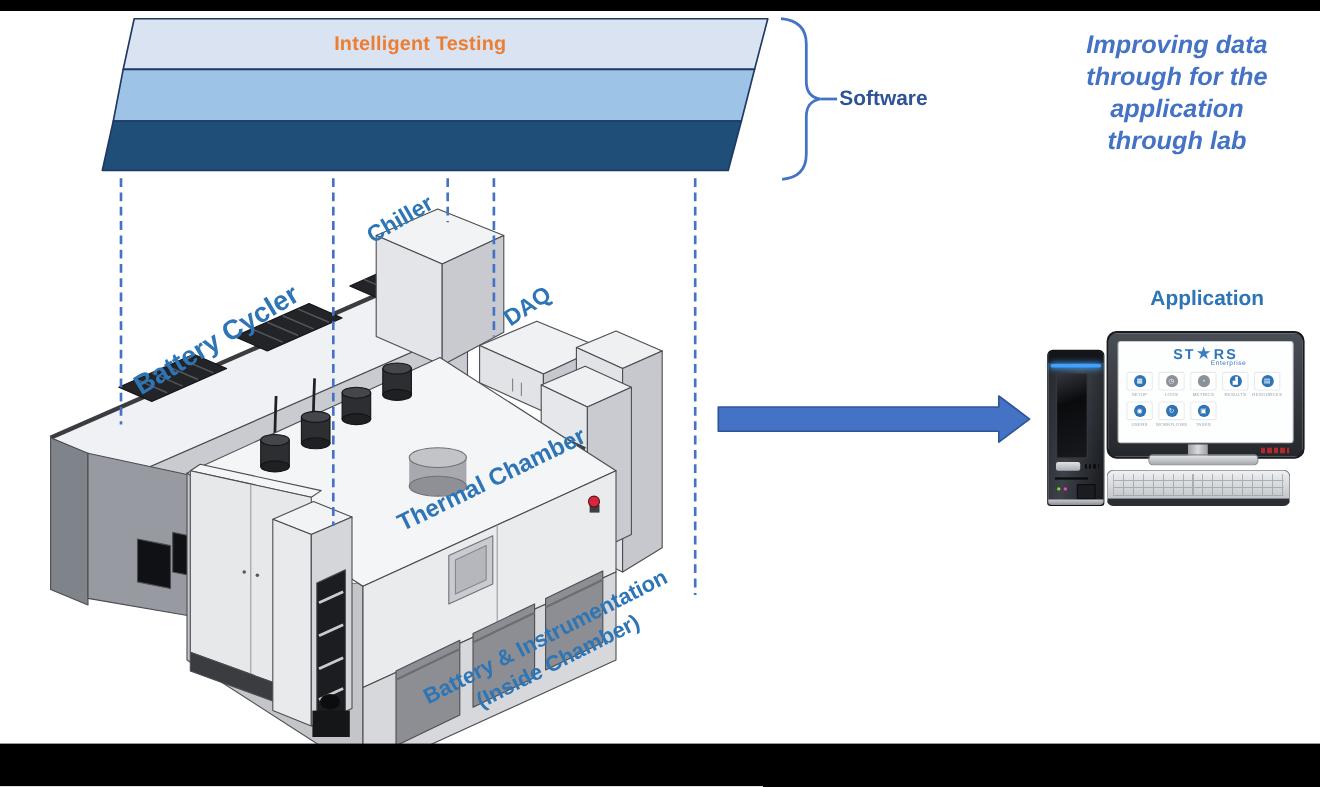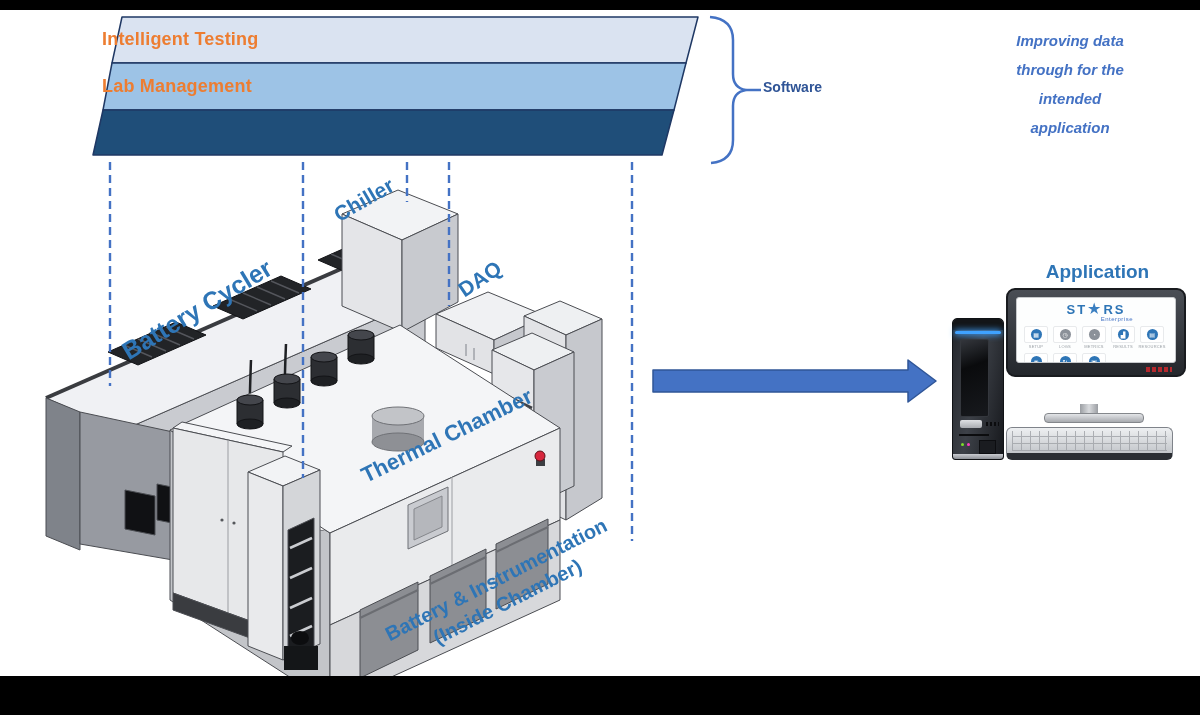--- a/index.html
+++ b/index.html
@@ -4,28 +4,28 @@
 <style>
   html,body{margin:0;padding:0;background:#ffffff;}
   #stage{position:relative;width:1200px;height:715px;background:#ffffff;overflow:hidden;
          font-family:"Liberation Sans","DejaVu Sans",sans-serif;}
   .letterbox{position:absolute;left:0;width:1200px;background:#000;}
   #topbar{top:0;height:10px;}
   #bottombar{top:676px;height:39px;}
   svg{position:absolute;left:0;top:0;}
 
   
-  .layer-label{position:absolute;left:102px;width:560px;
+  .layer-label{position:absolute;left:102px;width:560px;text-align:center;
                font-size:18px;font-weight:600;color:#ed7d31;letter-spacing:.2px;}
   #software-label{position:absolute;left:763px;top:79px;width:140px;
-                  font-size:14px;font-weight:700;color:#2f5496;}
+                  font-size:19px;font-weight:700;color:#2f5496;}
 
   
   #callout{position:absolute;left:945px;top:26px;width:250px;text-align:center;
-           font-size:15px;line-height:29px;font-weight:700;font-style:italic;color:#4472c4;}
+           font-size:23px;line-height:29px;font-weight:700;font-style:italic;color:#4472c4;}
 
   
   .equip-label{position:absolute;color:#2e75b6;font-weight:700;text-align:center;white-space:nowrap;}
   #lbl-battery-cycler{left:62px;top:295px;width:270px;font-size:25px;transform:rotate(-31deg);}
   #lbl-chiller{left:304px;top:188px;width:120px;font-size:21px;transform:rotate(-30deg);}
   #lbl-daq{left:440px;top:267px;width:80px;font-size:21px;transform:rotate(-34deg);}
   #lbl-thermal{left:337px;top:423px;width:220px;font-size:22px;transform:rotate(-26deg);}
   #lbl-batt-instr{left:372px;top:566px;width:260px;font-size:20px;line-height:25px;transform:rotate(-27deg);}
 
   
@@ -42,21 +42,21 @@
   #tower .powerbtn{position:absolute;left:7px;top:101px;width:22px;height:8px;border-radius:2px;
                    background:linear-gradient(#dfe1e4,#a9acb1);}
   #tower .vents{position:absolute;left:33px;top:103px;width:13px;height:4px;
                 background:repeating-linear-gradient(90deg,#0b0c0e 0 2px,transparent 2px 4px);}
   #tower .slot{position:absolute;left:6px;top:115px;width:30px;height:2px;background:#0b0c0e;}
   #tower .drive{position:absolute;left:26px;top:121px;width:15px;height:12px;background:#1a1c20;border:1px solid #0c0d10;}
   #tower .led1{position:absolute;left:8px;top:124px;width:3px;height:3px;border-radius:50%;background:#7ee02a;}
   #tower .led2{position:absolute;left:14px;top:124px;width:3px;height:3px;border-radius:50%;background:#ff3bc1;}
   #tower .base{position:absolute;left:0;bottom:0;width:100%;height:5px;border-radius:0 0 3px 3px;
                background:linear-gradient(#caccd1,#8d9096);}
-  #monitor{position:absolute;left:66px;top:3px;width:180px;height:89px;border-radius:9px;
+  #monitor{position:absolute;left:66px;top:16px;width:180px;height:116px;border-radius:9px;
            background:linear-gradient(#4a4e55,#24272c);border:2px solid #191b1f;box-sizing:border-box;text-align:center;}
   #monitor .screen{position:absolute;left:8px;top:7px;right:8px;bottom:12px;background:#fdfefe;
                    border-radius:3px;border:1px solid #c7c9cc;overflow:hidden;}
   #monitor .brandmarks{position:absolute;right:12px;bottom:3px;width:26px;height:5px;
       background:repeating-linear-gradient(90deg,#b3282d 0 4px,transparent 4px 6px);}
   .logo-wrap{display:flex;flex-direction:column;align-items:center;margin-top:4px;}
   .logo-main{font-size:13px;font-weight:700;color:#2e75b6;letter-spacing:2px;line-height:13px;}
   .logo-main .star{font-size:16px;color:#3a7fc1;}
   .logo-sub{font-size:6px;color:#4472c4;letter-spacing:.5px;align-self:flex-end;margin-right:42px;}
   .tile-row{display:flex;gap:5px;padding:4px 7px 0 7px;}
@@ -241,28 +241,27 @@
       <line x1="303" y1="162" x2="303" y2="478"></line>
       <line x1="407" y1="162" x2="407" y2="202"></line>
       <line x1="449" y1="162" x2="449" y2="306"></line>
       <line x1="632" y1="162" x2="632" y2="541"></line>
     </g>
 
     <polygon points="653,370 908,370 908,360 936,381 908,402 908,392 653,392" fill="#4472c4" stroke="#2f5597" stroke-width="1.5" stroke-linejoin="round"></polygon>
   </svg>
 
   <div class="layer-label" style="top:29px;">Intelligent Testing</div>
-  <div class="layer-label" style="top:76px;">Lab Management</div>
   <div id="software-label">Software</div>
 
   <div id="callout">
       <div>Improving data</div>
       <div>through for the</div>
-      <div>intended</div>
       <div>application</div>
+      <div>through lab</div>
     </div>
 
   <div class="equip-label" id="lbl-battery-cycler">Battery Cycler</div>
   <div class="equip-label" id="lbl-chiller">Chiller</div>
   <div class="equip-label" id="lbl-daq">DAQ</div>
   <div class="equip-label" id="lbl-thermal">Thermal Chamber</div>
   <div class="equip-label" id="lbl-batt-instr">
       <div>Battery &amp; Instrumentation</div>
       <div>(Inside Chamber)</div>
     </div>

